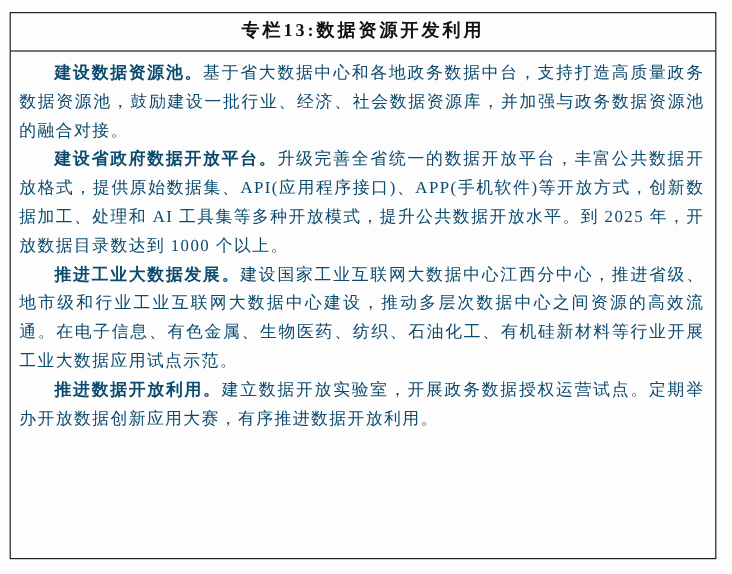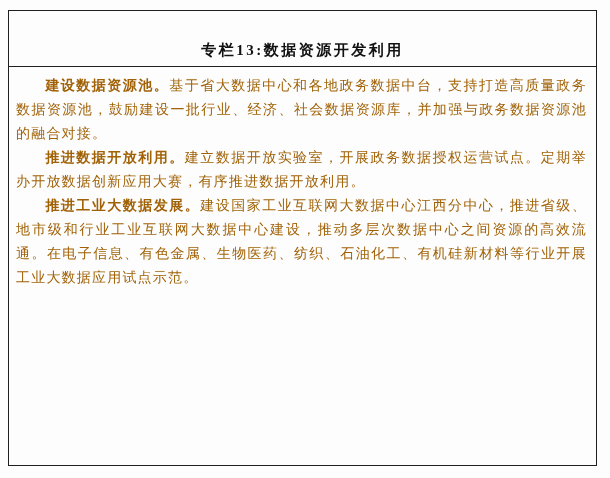--- a/index.html
+++ b/index.html
@@ -23,43 +23,43 @@
   }
   .panel-title {
     flex: 0 0 32px;
     line-height: 31px;
     border-bottom: 1.5px solid #1f1f1f;
     text-align: center;
     font-weight: bold;
     font-size: 15px;
     letter-spacing: 2.5px;
     color: #111;
-    margin-top: 24px;
   }
   .panel-body {
     flex: 1 1 auto;
     padding: 7px 9px 0 7px;
     font-size: 14px;
     line-height: 24px;
     letter-spacing: 1.2px;
-    color: #a16207;
+    color: #0c4a6e;
     text-align: justify;
     text-justify: inter-ideograph;
   }
   .panel-body p {
     text-indent: 2.1em;
     margin: 0;
   }
   .lead { font-weight: bold; }
 </style>
 </head>
 <body>
 
 <div class="page">
   <div class="panel">
     <div class="panel-title">专栏13:数据资源开发利用</div>
     <div class="panel-body">
       <p><span class="lead">建设数据资源池。</span><span>基于省大数据中心和各地政务数据中台，支持打造高质量政务数据资源池，鼓励建设一批行业、经济、社会数据资源库，并加强与政务数据资源池的融合对接。</span></p>
+      <p><span class="lead">建设省政府数据开放平台。</span><span>升级完善全省统一的数据开放平台，丰富公共数据开放格式，提供原始数据集、API(应用程序接口)、APP(手机软件)等开放方式，创新数据加工、处理和 AI 工具集等多种开放模式，提升公共数据开放水平。到 2025 年，开放数据目录数达到 1000 个以上。</span></p>
+      <p><span class="lead">推进工业大数据发展。</span><span>建设国家工业互联网大数据中心江西分中心，推进省级、地市级和行业工业互联网大数据中心建设，推动多层次数据中心之间资源的高效流通。在电子信息、有色金属、生物医药、纺织、石油化工、有机硅新材料等行业开展工业大数据应用试点示范。</span></p>
       <p><span class="lead">推进数据开放利用。</span><span>建立数据开放实验室，开展政务数据授权运营试点。定期举办开放数据创新应用大赛，有序推进数据开放利用。</span></p>
-      <p><span class="lead">推进工业大数据发展。</span><span>建设国家工业互联网大数据中心江西分中心，推进省级、地市级和行业工业互联网大数据中心建设，推动多层次数据中心之间资源的高效流通。在电子信息、有色金属、生物医药、纺织、石油化工、有机硅新材料等行业开展工业大数据应用试点示范。</span></p>
     </div>
   </div>
 </div>
 
 </body></html>

